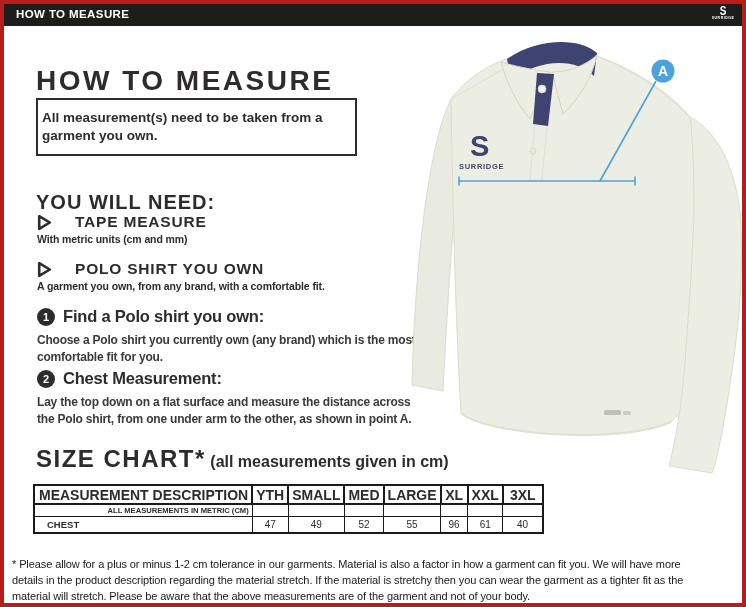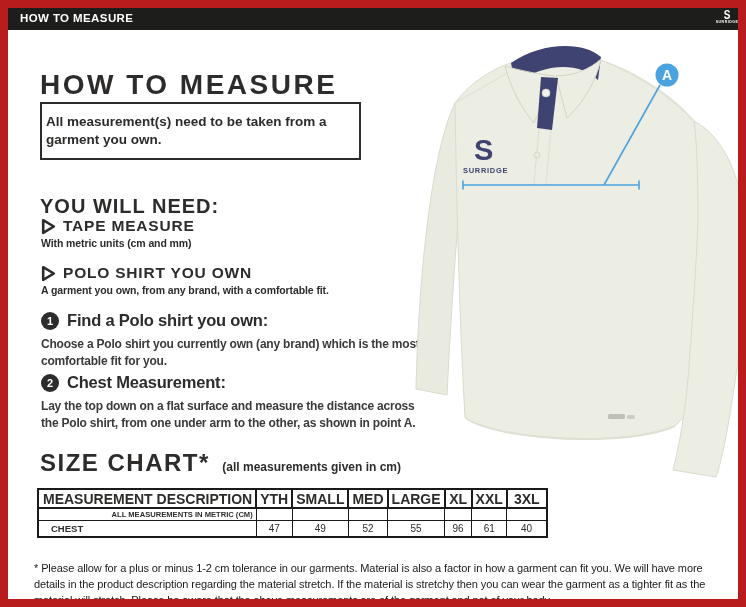--- a/index.html
+++ b/index.html
@@ -1,59 +1,59 @@
 <!DOCTYPE html>
 <html><head>
 <meta charset="utf-8">
 <style>
   html,body{margin:0;padding:0;background:#888;}
   .page{
     position:relative; width:746px; height:607px; background:#fff;
-    border:8px solid #b91c1c; box-sizing:border-box; overflow:hidden;
+    border:4px solid #b91c1c; box-sizing:border-box; overflow:hidden;
     font-family:"Liberation Sans", sans-serif; color:#2d2c2b;
   }
   
   .topbar{position:absolute; left:0; top:0; width:742px; height:22px; background:#1d1d1b;}
   .topbar-title{position:absolute; left:12px; top:4px; font-size:11.5px; font-weight:bold;
     letter-spacing:.4px; color:#fff;}
   .topbar-logo{position:absolute; right:6px; top:1px; width:34px; text-align:center; color:#fff;}
   .topbar-logo .mark{font-size:10px; font-weight:bold; line-height:11px; display:block; transform:scaleY(1.25);}
   .topbar-logo .word{font-size:3.5px; letter-spacing:.5px; font-weight:bold; display:block; line-height:5px;}
   
   .h1{position:absolute; left:32px; top:42px; font-size:28px; font-weight:800;
     letter-spacing:2.5px; color:#2d2c2b; white-space:nowrap;}
   .note-box{position:absolute; left:32px; top:94px; width:321px; box-sizing:border-box;
     border:2px solid #2d2c2b; padding:9px 4px; font-size:13.5px; font-weight:bold; line-height:1.35;}
   .h2{position:absolute; left:32px; top:170px; font-size:20px; font-weight:800; letter-spacing:1px; white-space:nowrap;}
   .need-item{position:absolute; left:33px;}
-  .need-item .row{display:flex; align-items:center; gap:7px;}
+  .need-item .row{display:flex; align-items:center; gap:23px;}
   .need-item .label{font-size:15.5px; font-weight:800; letter-spacing:.8px; white-space:nowrap;}
   .need-item .desc{font-size:10.5px; font-weight:bold; margin-top:2px; letter-spacing:-.1px; white-space:nowrap;}
   .tri{width:15px; height:17px; flex:0 0 auto;}
   .step{position:absolute; left:33px;}
   .step .row{display:flex; align-items:center; gap:8px;}
   .numball{width:18px; height:18px; border-radius:50%; background:#2d2c2b; color:#fff;
     font-size:11px; font-weight:bold; text-align:center; line-height:18px; flex:0 0 auto;}
   .step .title{font-size:16.5px; font-weight:800; letter-spacing:-.2px; white-space:nowrap;}
   .step .desc{font-size:12px; font-weight:bold; width:390px; line-height:1.4;
     margin-top:6px; color:#3b3a38; letter-spacing:-.2px;}
   .sc-head{position:absolute; left:32px; top:441px; white-space:nowrap;}
   .sc-head .big{font-size:24px; font-weight:800; letter-spacing:1.5px;}
-  .sc-head .small{font-size:12px; font-weight:bold; margin-left:8px;}
+  .sc-head .small{font-size:16px; font-weight:bold; margin-left:0;}
   
   table.size{position:absolute; left:29px; top:480px; border-collapse:collapse;
     border:2px solid #1a1a1a; table-layout:fixed;}
   table.size th, table.size td{border:1px solid #1a1a1a; padding:0 3px; overflow:hidden; white-space:nowrap;}
   table.size th{border-width:2px; font-size:14px; font-weight:800; height:17px; text-align:center;}
   table.size th.desc{text-align:left; padding-left:4px;}
   tr.metric td{font-size:7.6px; font-weight:bold; height:11px; text-align:right;}
   tr.vals td{font-size:10px; height:15px; text-align:center;}
   tr.vals td.desc{font-size:9.5px; font-weight:bold; text-align:left; padding-left:12px;}
   
-  .footnote{position:absolute; left:26px; top:542px; width:700px; font-size:11px;
+  .footnote{position:absolute; left:8px; top:542px; width:700px; font-size:11px;
     line-height:1.45; color:#1a1a1a; letter-spacing:-.1px;}
   
   .illustration{position:absolute; left:403px; top:25px; width:341px; height:455px; margin:0;}
 </style>
 </head>
 <body>
 
 <div class="page">
 
   <header class="topbar">

